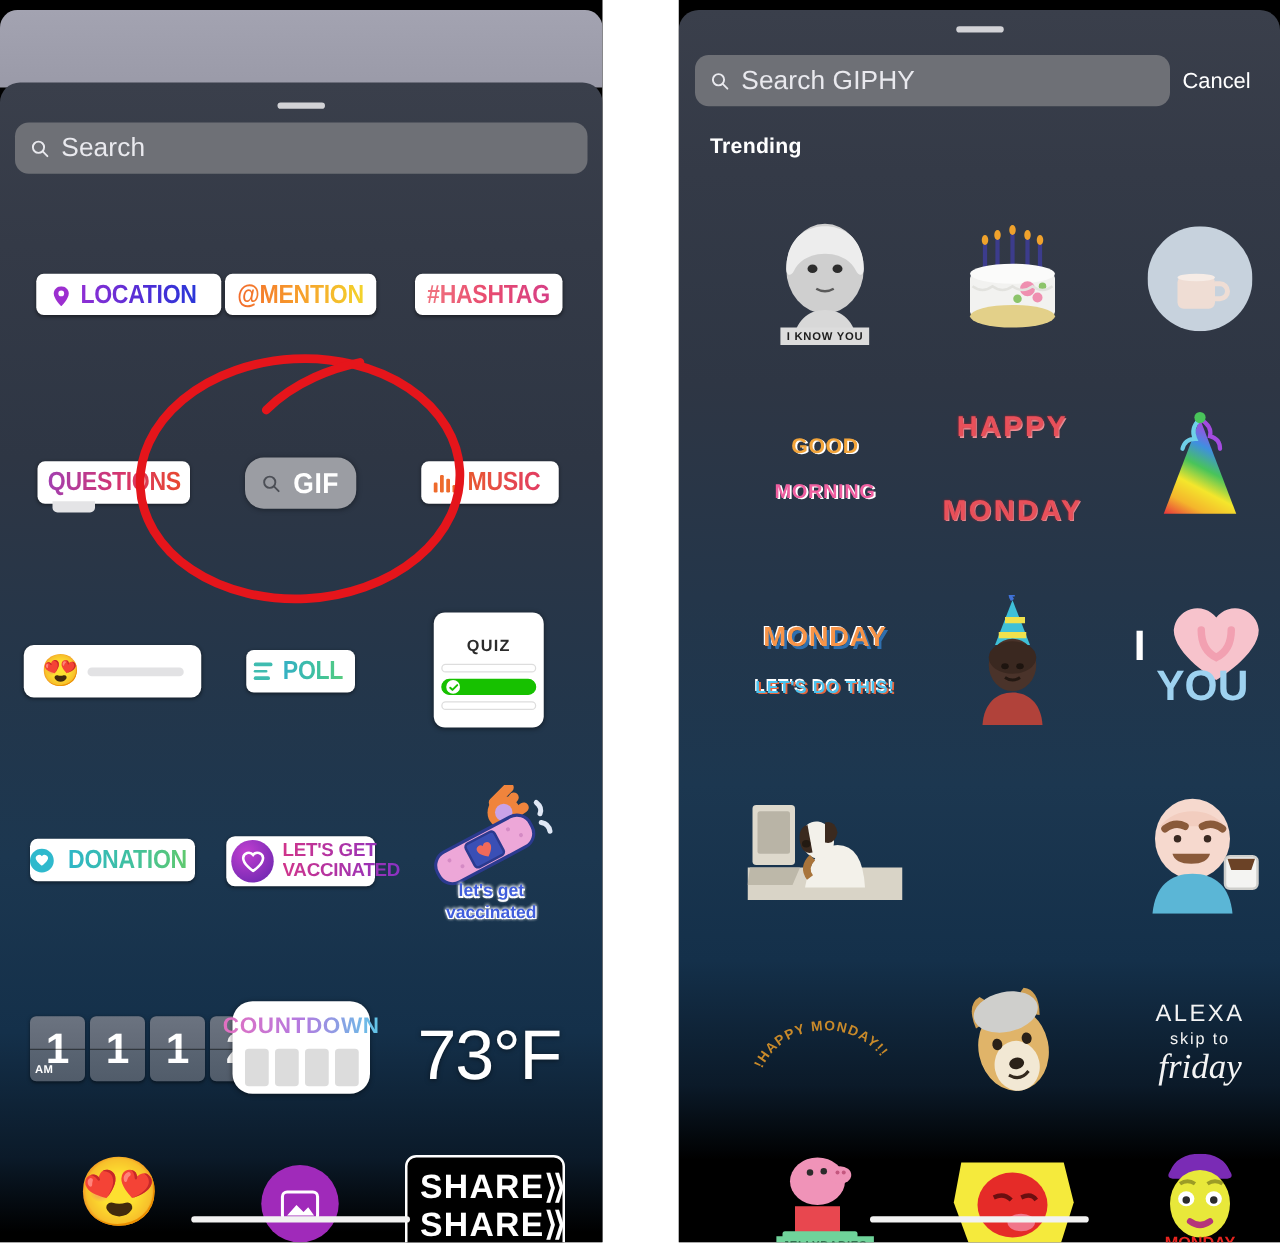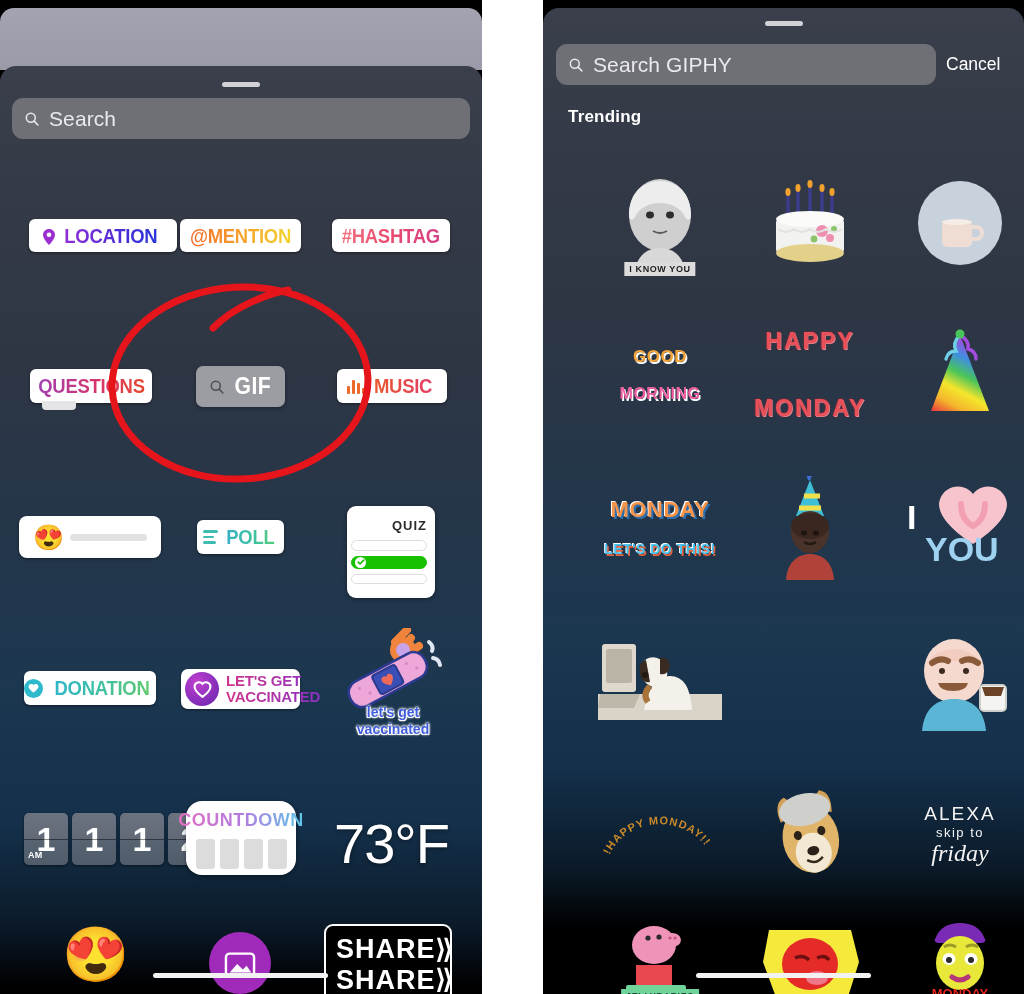--- a/index.html
+++ b/index.html
@@ -92,21 +92,21 @@
   .g-countdown{ background-image: linear-gradient(90deg,#e36fc0 0%, #b47ae0 50%, #5fc7e8 100%); }
 
   .loc-dot {
     width: 14px; height: 14px; margin-right: 2px; position: relative; flex: 0 0 auto;
   }
   .loc-dot svg { display:block; }
 
   
   .gif-btn {
     position: absolute; display: flex; align-items: center; justify-content: center;
-    gap: 8px; background: #9b9da3; border-radius: 7px;
+    gap: 8px; background: #9b9da3; border-radius: 15px;
     box-shadow: 0 1px 4px rgba(0,0,0,.35);
   }
   .gif-btn .gtxt {
     color: #fff; font-size: 23px; font-weight: bold; letter-spacing: .5px;
     font-family: "Liberation Sans Narrow","Liberation Sans", sans-serif;
     transform: scaleX(.92);
   }
 
   
   .tail {
@@ -134,23 +134,22 @@
     display: flex; align-items: center; padding: 0 14px;
     box-shadow: 0 1px 3px rgba(0,0,0,.45);
   }
   .slider-track { height: 7px; background: #e2e2e4; border-radius: 4px; flex: 1; margin-left: 6px; }
   .emo { font-size: 25px; line-height: 1; }
 
   
   .quiz-card {
     position: absolute; background: #fff; border-radius: 9px;
     box-shadow: 0 1px 4px rgba(0,0,0,.45);
-    display: flex; flex-direction: column; align-items: flex-end;
-    padding: 12px 8px 9px;
-    margin-top: 16px;
+    display: flex; flex-direction: column; align-items: center;
+    padding: 19px 8px 9px;
   }
   .quiz-title {
     font-size: 13px; font-weight: bold; color: #2b2b2b; letter-spacing: 1px;
     font-family: "Liberation Sans Narrow","Liberation Sans", sans-serif; margin-bottom: 7px;
   }
   .quiz-opt {
     width: 76px; height: 16px; border-radius: 9px; border: 1.5px solid #dddddd;
     margin-bottom: 5px; background:#fff;
   }
   .quiz-opt.correct {
@@ -282,21 +281,21 @@
   .iloveyou-you { color: #9ed2f0; }
   .happymonday-arc {
     color: #c98a2a; font-size: 11px; font-weight: bold; letter-spacing: 1px;
     font-family: "Liberation Sans", sans-serif;
   }
   .alexa {
     color: #f4f4f4; text-align: center; font-family: "Liberation Serif", serif;
   }
   .alexa .l1 { font-size: 19px; letter-spacing: 2px; font-family: "Liberation Sans", sans-serif; }
   .alexa .l2 { font-size: 13px; letter-spacing: 1.5px; font-family: "Liberation Sans", sans-serif; }
-  .alexa .l3 { font-size: 24px; font-style: italic; font-family: "Liberation Serif", serif; }
+  .alexa .l3 { font-size: 28px; font-style: italic; font-family: "Liberation Serif", serif; }
 </style>
 </head>
 <body>
 
 <div class="stage">
 
   <div class="panel panel-left">
 
     <div class="story-strip"></div>
 

